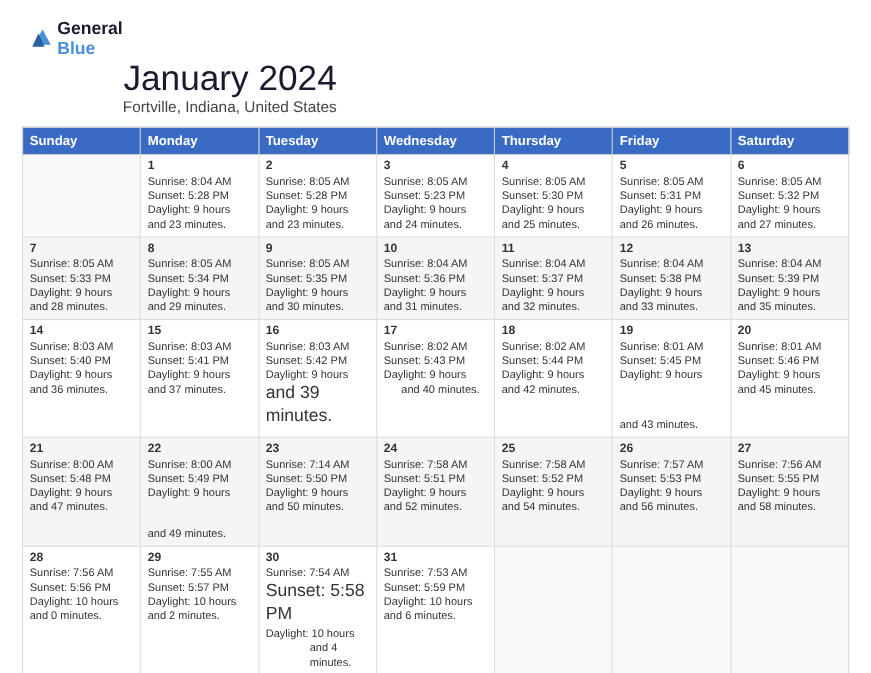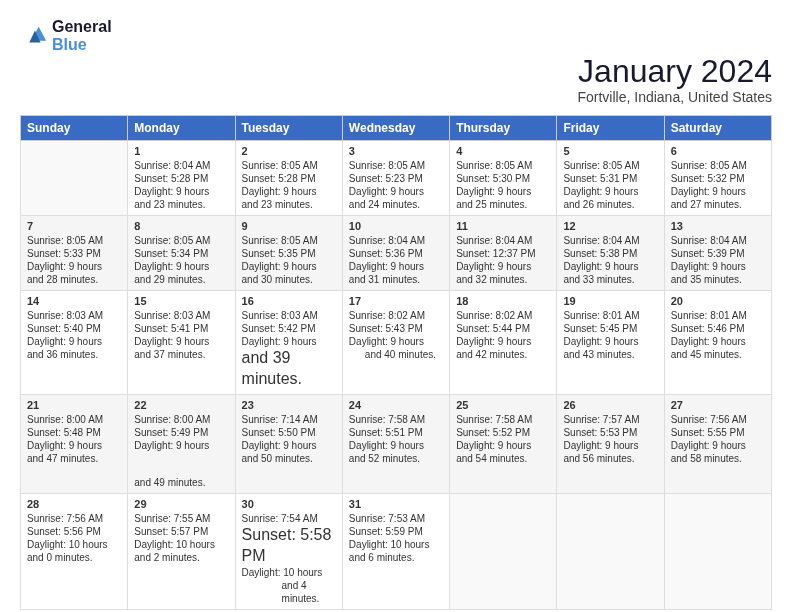--- a/index.html
+++ b/index.html
@@ -12,21 +12,20 @@
     }
     .page {
       width: 792px;
       height: 612px;
       padding: 18px 20px 12px 20px;
       display: flex;
       flex-direction: column;
     }
     .header {
       display: flex;
-      justify-content: space-between;
       align-items: flex-start;
       margin-bottom: 10px;
     }
     .logo {
       display: flex;
       align-items: center;
       gap: 4px;
     }
     .logo-icon {
       width: 28px;
@@ -184,21 +183,21 @@
           <td>
             <span class="day-num">10</span>
             <div style="font-size: 10px; line-height: 1.3;">Sunrise: 8:04 AM</div>
             <div style="font-size: 10px; line-height: 1.3;">Sunset: 5:36 PM</div>
             <div style="font-size: 10px; line-height: 1.3;">Daylight: 9 hours</div>
             <div style="font-size: 10px; line-height: 1.3;">and 31 minutes.</div>
           </td>
           <td>
             <span class="day-num">11</span>
             <div style="font-size: 10px; line-height: 1.3;">Sunrise: 8:04 AM</div>
-            <div style="font-size: 10px; line-height: 1.3;">Sunset: 12:37 PM</div>
+            <div style="font-size: 10px; line-height: 1.3;">Sunset: 5:37 PM</div>
             <div style="font-size: 10px; line-height: 1.3;">Daylight: 9 hours</div>
             <div style="font-size: 10px; line-height: 1.3;">and 32 minutes.</div>
           </td>
           <td>
             <span class="day-num">12</span>
             <div style="font-size: 10px; line-height: 1.3;">Sunrise: 8:04 AM</div>
             <div style="font-size: 10px; line-height: 1.3;">Sunset: 5:38 PM</div>
             <div style="font-size: 10px; line-height: 1.3;">Daylight: 9 hours</div>
             <div style="font-size: 10px; line-height: 1.3;">and 33 minutes.</div>
           </td>
@@ -244,21 +243,21 @@
             <div style="font-size: 10px; line-height: 1.3;">Sunrise: 8:02 AM</div>
             <div style="font-size: 10px; line-height: 1.3;">Sunset: 5:44 PM</div>
             <div style="font-size: 10px; line-height: 1.3;">Daylight: 9 hours</div>
             <div style="font-size: 10px; line-height: 1.3;">and 42 minutes.</div>
           </td>
           <td>
             <span class="day-num">19</span>
             <div style="font-size: 10px; line-height: 1.3;">Sunrise: 8:01 AM</div>
             <div style="font-size: 10px; line-height: 1.3;">Sunset: 5:45 PM</div>
             <div style="font-size: 10px; line-height: 1.3;">Daylight: 9 hours</div>
-            <div style="font-size: 10px; line-height: 1.3;">and 43 minutes.</div>
+            <div style="font-size: 10px; line-height: 1.3; margin-top: 32px;">and 43 minutes.</div>
           </td>
           <td>
             <span class="day-num">20</span>
             <div style="font-size: 10px; line-height: 1.3;">Sunrise: 8:01 AM</div>
             <div style="font-size: 10px; line-height: 1.3;">Sunset: 5:46 PM</div>
             <div style="font-size: 10px; line-height: 1.3;">Daylight: 9 hours</div>
             <div style="font-size: 10px; line-height: 1.3;">and 45 minutes.</div>
           </td>
         </tr>
         <tr>

